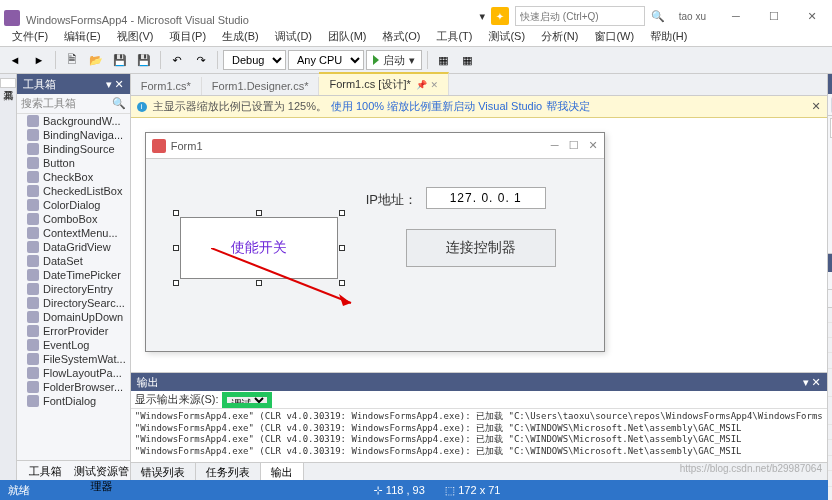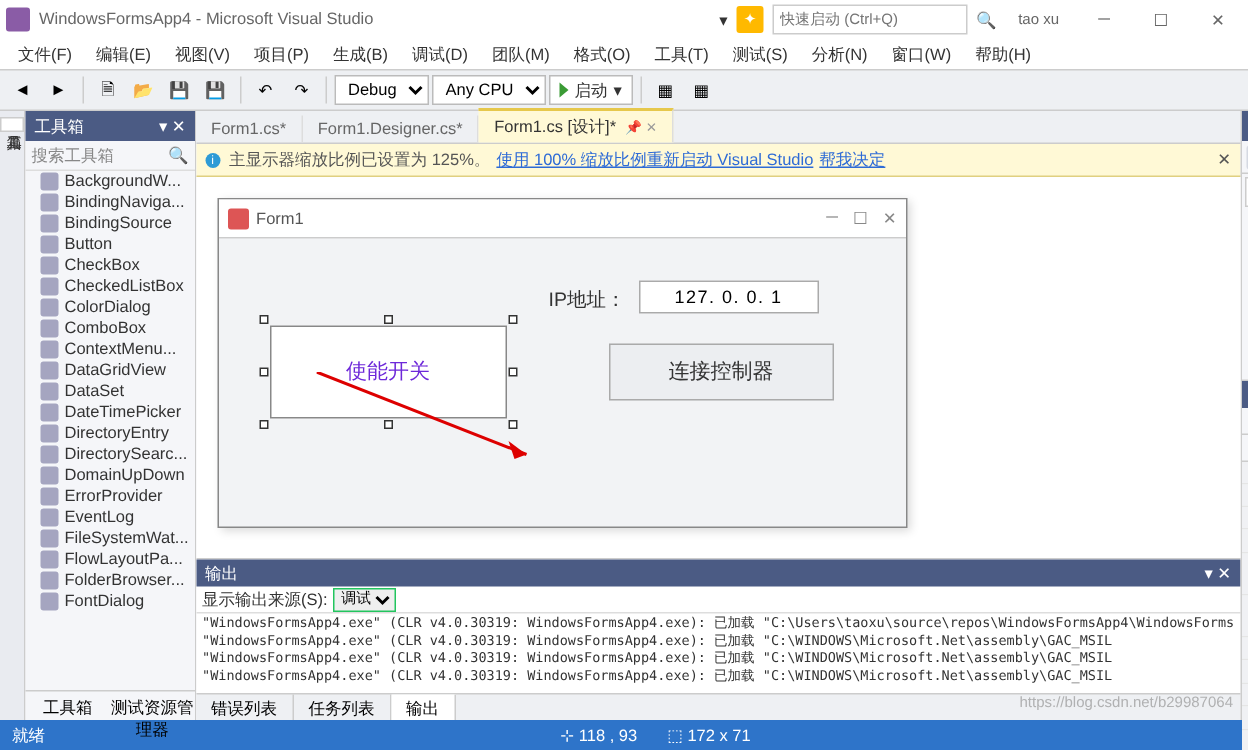--- a/index.html
+++ b/index.html
@@ -1,17 +1,17 @@
 <!DOCTYPE html>
 <html><head>
 <meta charset="utf-8">
 <style>
 *{box-sizing:border-box;margin:0;padding:0;font-family:"Microsoft YaHei",Segoe UI,sans-serif;font-size:11px;-webkit-font-smoothing:antialiased}
 body{width:832px;height:500px;background:#fff;overflow:hidden;position:relative}
-.titlebar{height:26px;background:#fff;display:flex;align-items:center;padding:0 4px;color:#666}
+.titlebar{height:26px;background:#fff;display:flex;align-items:flex-end;padding:0 4px;color:#666}
 .titlebar .logo{width:16px;height:16px;background:#8a5ca6;margin-right:6px;border-radius:2px}
 .titlebar .winbtn{width:32px;height:20px;display:flex;align-items:center;justify-content:center;color:#666}
 .titlebar .quick{margin-left:auto;display:flex;align-items:center;gap:6px}
 .titlebar .quicklaunch{width:130px;height:20px;border:1px solid #ccc;padding:1px 4px;color:#999;font-size:10px}
 .titlebar .user{font-size:10px;color:#666;margin:0 8px}
 .titlebar .sparkle{width:18px;height:18px;background:#ffb900;display:flex;align-items:center;justify-content:center;color:#fff;font-size:10px;border-radius:2px}
 .menubar{height:20px;display:flex;align-items:flex-end;padding:0 6px;gap:4px;background:#fff}
 .menubar span{padding:2px 6px;color:#333;font-size:11px}
 .toolbar{height:28px;background:#eef0f3;border-top:1px solid #ccc;border-bottom:1px solid #ccc;display:flex;align-items:center;padding:0 4px;gap:2px}
 .toolbar .tbtn{width:22px;height:22px;display:flex;align-items:center;justify-content:center;border-radius:2px}
@@ -33,37 +33,37 @@
 .toolbox-list .ico{width:12px;height:12px;background:#a5a5c0;border-radius:2px;position:absolute;left:10px;top:1px}
 .toolbox-foot{height:20px;border-top:1px solid #ccc;display:flex;font-size:10px}
 .toolbox-foot span{flex:1;text-align:center;padding:3px 0}
 .center{flex:1;display:flex;flex-direction:column;background:#fff}
 .doctabs{height:22px;background:#eef0f3;display:flex;align-items:flex-end;border-bottom:1px solid #ccc}
 .doctabs .tab{padding:3px 10px;font-size:11px;color:#666;border-right:1px solid #ddd}
 .doctabs .tab.active{background:#fff9d6;border-top:2px solid #e6c84c;color:#333}
 .doctabs .tab .x{margin-left:6px;color:#999;font-size:9px}
 .infobar{height:22px;background:#fff9d6;border-bottom:1px solid #e0d080;display:flex;align-items:center;padding:0 6px;font-size:10px;color:#555}
 .infobar .dot{width:10px;height:10px;border-radius:50%;background:#2e9bd6;margin-right:6px;color:#fff;font-size:8px;display:flex;align-items:center;justify-content:center}
-.infobar a{color:#2e6bd6;margin-left:4px;text-decoration:underline}
+.infobar a{color:#2e6bd6;margin-left:4px;}
 .designer{flex:1;background:#fff;padding:14px;position:relative;overflow:hidden}
 .formwin{width:460px;height:220px;border:1px solid #888;background:#f2f3f5;box-shadow:2px 2px 6px rgba(0,0,0,.15)}
 .formwin .fwhead{height:26px;background:#fff;border-bottom:1px solid #ccc;display:flex;align-items:center;padding:0 6px;font-size:11px;color:#555}
 .formwin .fwhead .fwico{width:14px;height:14px;background:#d55;border-radius:2px;margin-right:5px}
 .formwin .fwhead .fwctrl{margin-left:auto;display:flex;gap:10px;color:#888;font-size:10px}
 .formwin .fwbody{position:relative;height:calc(100% - 26px)}
 .selbox{position:absolute;left:34px;top:58px;width:158px;height:62px;background:#fff;border:1px solid #888;display:flex;align-items:center;justify-content:center;font-size:14px;color:#6d28d9}
 .handles{position:absolute;left:30px;top:54px;width:166px;height:70px;pointer-events:none}
 .handles i{position:absolute;width:6px;height:6px;background:#fff;border:1px solid #333}
 .iplabel{position:absolute;left:220px;top:32px;font-size:13px;color:#333}
 .ipfield{position:absolute;left:280px;top:28px;width:120px;height:22px;border:1px solid #aaa;background:#fff;display:flex;align-items:center;justify-content:center;letter-spacing:1px;font-size:12px}
 .connbtn{position:absolute;left:260px;top:70px;width:150px;height:38px;border:1px solid #aaa;background:#eceef1;display:flex;align-items:center;justify-content:center;font-size:14px;color:#333}
 .output{height:90px;border-top:1px solid #ccc;background:#fff;display:flex;flex-direction:column}
 .output-head{height:18px;background:#4b5b84;color:#fff;font-size:10px;padding:1px 6px;display:flex;align-items:center;justify-content:space-between}
 .output-ctrl{height:18px;border-bottom:1px solid #ddd;display:flex;align-items:center;padding:0 4px;font-size:10px;color:#333;gap:4px}
-.output-ctrl select{height:16px;font-size:10px;border:1px solid #22c55e}
+.output-ctrl select{height:16px;font-size:10px;border:5px solid #22c55e}
 .output-body{flex:1;padding:2px 4px;font-family:Consolas,monospace;font-size:9px;color:#333;overflow:hidden;white-space:pre;line-height:1.3}
 .bottomtabs{height:18px;background:#eef0f3;border-top:1px solid #ccc;display:flex;font-size:10px}
 .bottomtabs span{padding:2px 10px;border-right:1px solid #ccc}
 .bottomtabs span.active{background:#fff}
 .right{width:190px;display:flex;flex-direction:column;border-left:1px solid #ccc}
 .solex{flex:1;display:flex;flex-direction:column;background:#f5f6f9}
 .solex-head{height:20px;background:#4b5b84;color:#fff;font-size:11px;padding:2px 6px;display:flex;align-items:center;justify-content:space-between}
 .solex-tools{height:22px;border-bottom:1px solid #ccc;display:flex;align-items:center;padding:0 3px;gap:2px}
 .solex-tools i{width:16px;height:16px;background:#d5d9e2;border-radius:2px}
 .solex-search{height:20px;border:1px solid #ccc;margin:2px;padding:1px 4px;font-size:10px;color:#999;background:#fff}

